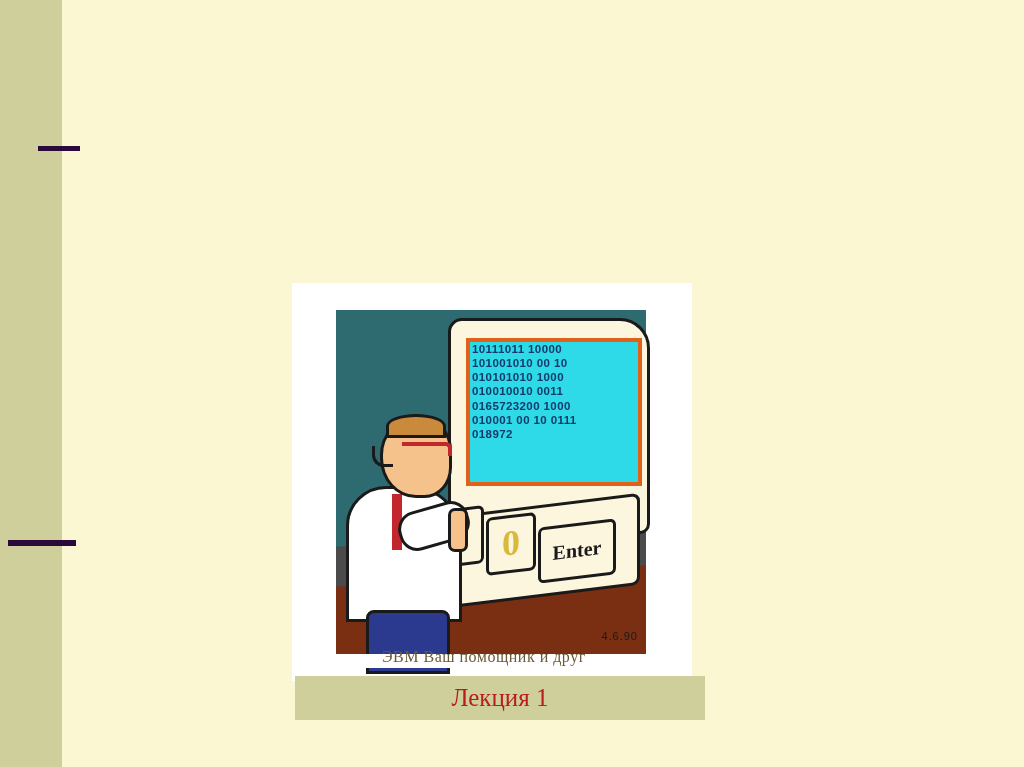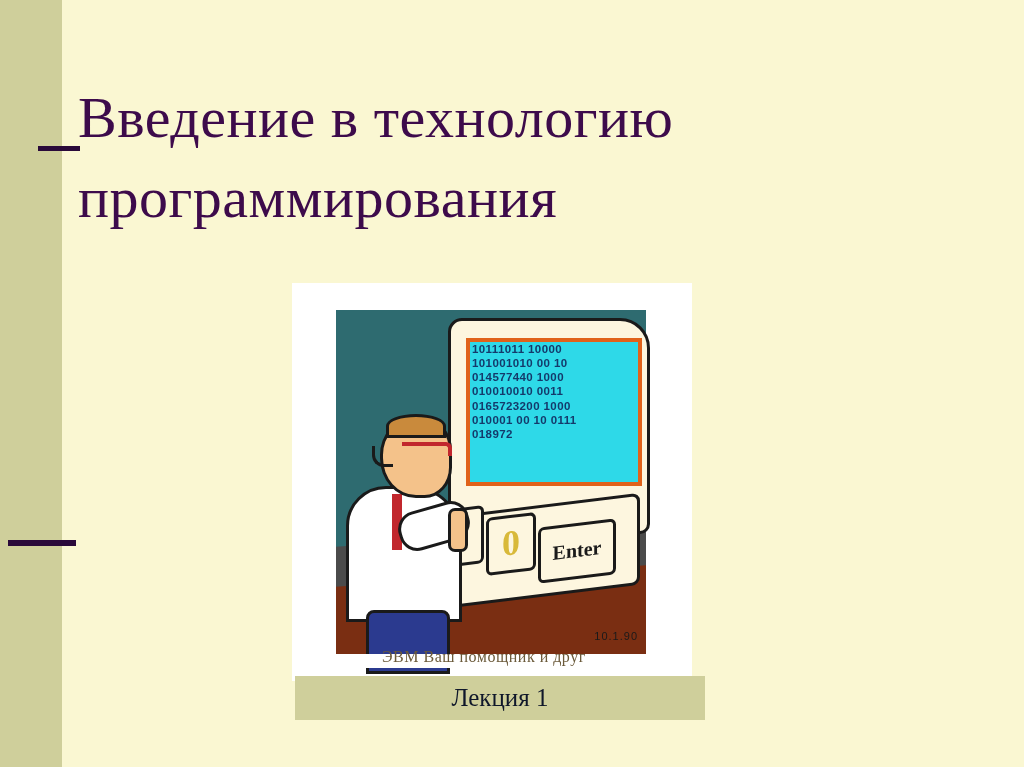--- a/index.html
+++ b/index.html
@@ -265,49 +265,45 @@
     width: 410px;
     height: 44px;
     background: #CFCF9B;
     display: flex;
     align-items: center;
     justify-content: center;
   }
   .subtitle-text {
     font-family: "Liberation Serif", serif;
     font-size: 25px;
-    color: #0f172a;
+    color: #b91c1c;
   }
 </style>
 </head>
 <body>
 
 <div class="slide">
 
   <div class="left-band"></div>
   <div class="band-notch-top"></div>
   <div class="band-notch-bottom"></div>
 
-  <div class="title-block">
-    <div class="title-line">Введение в технологию</div>
-    <div class="title-line">программирования</div>
-  </div>
 
   <div class="picture">
     <div class="pic-inner">
       <div class="bg-teal"></div>
       <div class="bg-floor"></div>
       <div class="desk"></div>
 
       <div class="monitor-case"></div>
       <div class="screen"></div>
       <div class="screen-text">
         <div>10111011 10000</div>
         <div>101001010 00 10</div>
-        <div>014577440 1000</div>
+        <div>010101010 1000</div>
         <div>010010010 0011</div>
         <div>0165723200 1000</div>
         <div>010001 00 10 0111</div>
         <div>018972</div>
       </div>
 
       <div class="keyboard"></div>
       <div class="key key-1">1</div>
       <div class="key key-0">0</div>
       <div class="key key-enter">Enter</div>
@@ -315,21 +311,21 @@
       <div class="body-shirt"></div>
       <div class="tie"></div>
       <div class="arm"></div>
       <div class="finger"></div>
       <div class="pants"></div>
       <div class="head"></div>
       <div class="hair"></div>
       <div class="glasses"></div>
       <div class="nose"></div>
 
-      <div class="sig">10.1.90</div>
+      <div class="sig">4.6.90</div>
       <div class="pic-caption-strip"></div>
       <div class="pic-credit">ЭВМ Ваш помощник и друг</div>
     </div>
   </div>
 
   <div class="subtitle-bar">
     <span class="subtitle-text">Лекция 1</span>
   </div>
 
 </div>

